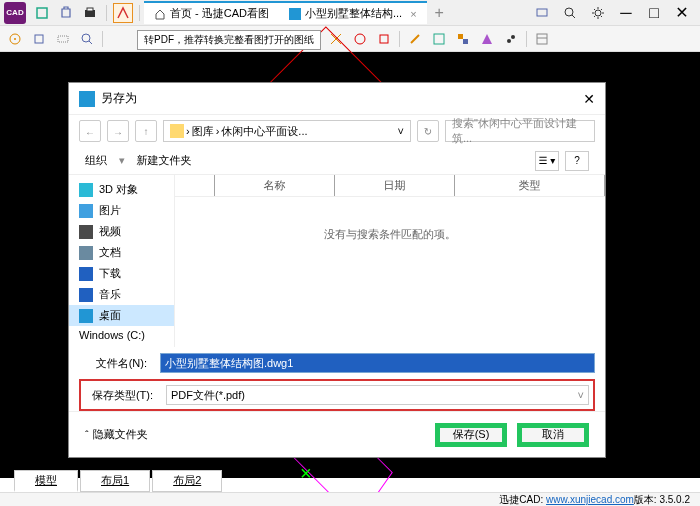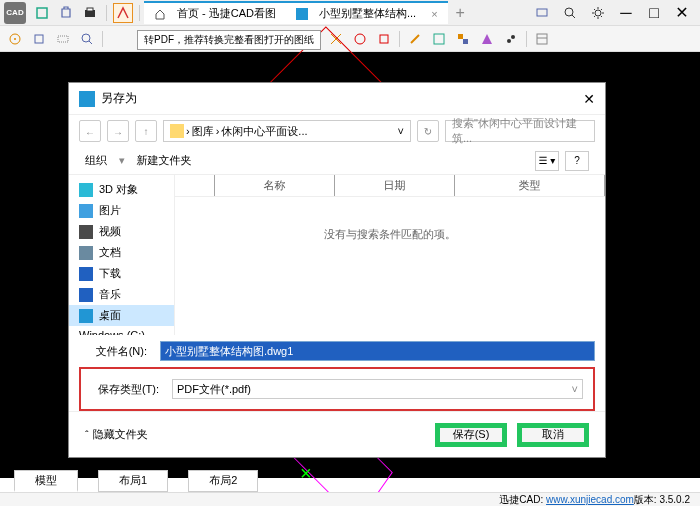--- a/index.html
+++ b/index.html
@@ -1,22 +1,22 @@
 <!DOCTYPE html>
 <html><head>
   <meta charset="utf-8">
   <style>
     * { margin: 0; padding: 0; box-sizing: border-box; font-family: "Microsoft YaHei", sans-serif; }
     body { width: 700px; height: 506px; overflow: hidden; background: #fff; position: relative; }
     
     .titlebar { height: 26px; background: #f0f0f0; display: flex; align-items: center; border-bottom: 1px solid #ddd; }
-    .app-icon { width: 22px; height: 22px; background: #737373; border-radius: 3px; margin: 2px 4px; display: flex; align-items: center; justify-content: center; color: #fff; font-size: 8px; font-weight: bold; }
+    .app-icon { width: 22px; height: 22px; background: #701a75; border-radius: 3px; margin: 2px 4px; display: flex; align-items: center; justify-content: center; color: #fff; font-size: 8px; font-weight: bold; }
     .title-btn { width: 20px; height: 20px; margin: 0 2px; display: flex; align-items: center; justify-content: center; cursor: pointer; }
     .title-btn.highlight { border: 1px solid #e89020; background: #fff3e0; }
-    .tab { padding: 3px 10px; background: #fff; border-top: 2px solid #2196d4; font-size: 11px; display: flex; align-items: center; gap: 11px; }
+    .tab { padding: 3px 10px; background: #fff; border-top: 2px solid #2196d4; font-size: 11px; display: flex; align-items: center; gap: 4px; }
     .tab-icon { width: 12px; height: 12px; }
     .win-controls { margin-left: auto; display: flex; gap: 4px; padding-right: 6px; }
     
     .toolbar2 { height: 26px; background: #f5f5f5; display: flex; align-items: center; padding: 0 6px; gap: 6px; border-bottom: 1px solid #ddd; position: relative; }
     .tb-icon { width: 18px; height: 18px; cursor: pointer; display: flex; align-items: center; justify-content: center; }
     .tooltip { position: absolute; left: 137px; top: 4px; background: #fff; border: 1px solid #999; padding: 2px 6px; font-size: 10px; z-index: 5; white-space: nowrap; }
     
     .canvas { background: #000; height: 426px; position: relative; }
     
     .dialog { position: absolute; left: 68px; top: 82px; width: 538px; height: 376px; background: #fff; border: 1px solid #888; box-shadow: 0 2px 10px rgba(0,0,0,0.3); display: flex; flex-direction: column; }
@@ -38,31 +38,31 @@
     .sidebar { width: 106px; border-right: 1px solid #eee; padding: 4px 0; overflow-y: auto; }
     .sb-item { display: flex; align-items: center; gap: 6px; padding: 3px 10px; font-size: 11px; cursor: pointer; }
     .sb-item.sel { background: #cce8ff; }
     .sb-icon { width: 14px; height: 14px; flex-shrink: 0; }
     .file-list { flex: 1; display: flex; flex-direction: column; }
     .list-header { height: 22px; display: flex; border-bottom: 1px solid #eee; font-size: 11px; color: #555; }
     .lh-col { padding: 3px 12px; border-right: 1px solid #a3a3a3; text-align: center; }
     .empty-msg { text-align: center; padding: 30px 0; font-size: 11px; color: #666; }
     
     .file-row { padding: 6px 0; display: flex; align-items: center; gap: 13px; font-size: 11px; margin: 0 10px; }
-    .file-row.hlred { border: 2px solid #d63333; padding: 10px; }
+    .file-row.hlred { border: 2px solid #d63333; padding: 4px; }
     .file-row label { width: 68px; text-align: right; }
     .file-input { flex: 1; height: 20px; border: 1px solid #7aa7d4; padding: 0 4px; font-size: 11px; }
     .file-input.sel { background: #2060c0; color: #fff; }
     .file-select { flex: 1; height: 20px; border: 1px solid #ccc; padding: 0 4px; font-size: 11px; background: #fff; display: flex; align-items: center; justify-content: space-between; }
     
     .dlg-footer { height: 46px; display: flex; align-items: center; padding: 0 16px; gap: 10px; border-top: 1px solid #eee; }
     .hide-folder { font-size: 11px; display: flex; align-items: center; gap: 4px; cursor: pointer; }
     .dlg-btn { width: 72px; height: 24px; border: 5px solid #22c55e; background: #f5f5f5; font-size: 11px; cursor: pointer; display: flex; align-items: center; justify-content: center; }
     
-    .bottom-tabs { position: absolute; bottom: 14px; left: 14px; display: flex; gap: 20px; }
+    .bottom-tabs { position: absolute; bottom: 14px; left: 14px; display: flex; gap: 2px; text-decoration: underline; }
     .btab { padding: 2px 20px; background: #fff; border: 1px solid #ccc; font-size: 11px; cursor: pointer; }
     .btab.active { background: #fff; border-bottom: 2px solid #fff; }
     
     .statusbar { position: absolute; bottom: 0; left: 0; right: 0; height: 14px; background: #f5f5f5; display: flex; align-items: center; justify-content: flex-end; padding: 0 10px; font-size: 10px; border-top:1px solid #ddd; }
     .statusbar a { color: #1565c0; }
     
     
     .draw-diamond1 { position: absolute; left: 280px; top: 5px; width: 120px; height: 80px; border: 1px solid #d00; transform: rotate(45deg); }
     .draw-diamond2 { position: absolute; left: 290px; top: 380px; width: 100px; height: 60px; border: 1px solid #f0f; transform: rotate(45deg) skew(10deg); }
     .x1 { position: absolute; left: 300px; top: 410px; color: #0f0; font-size: 20px; }

